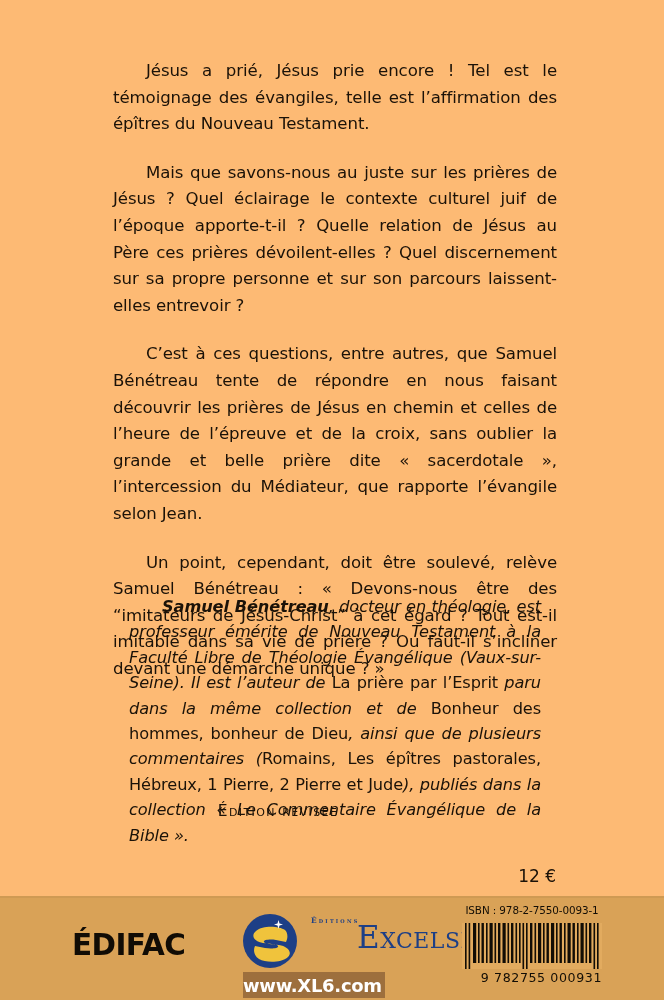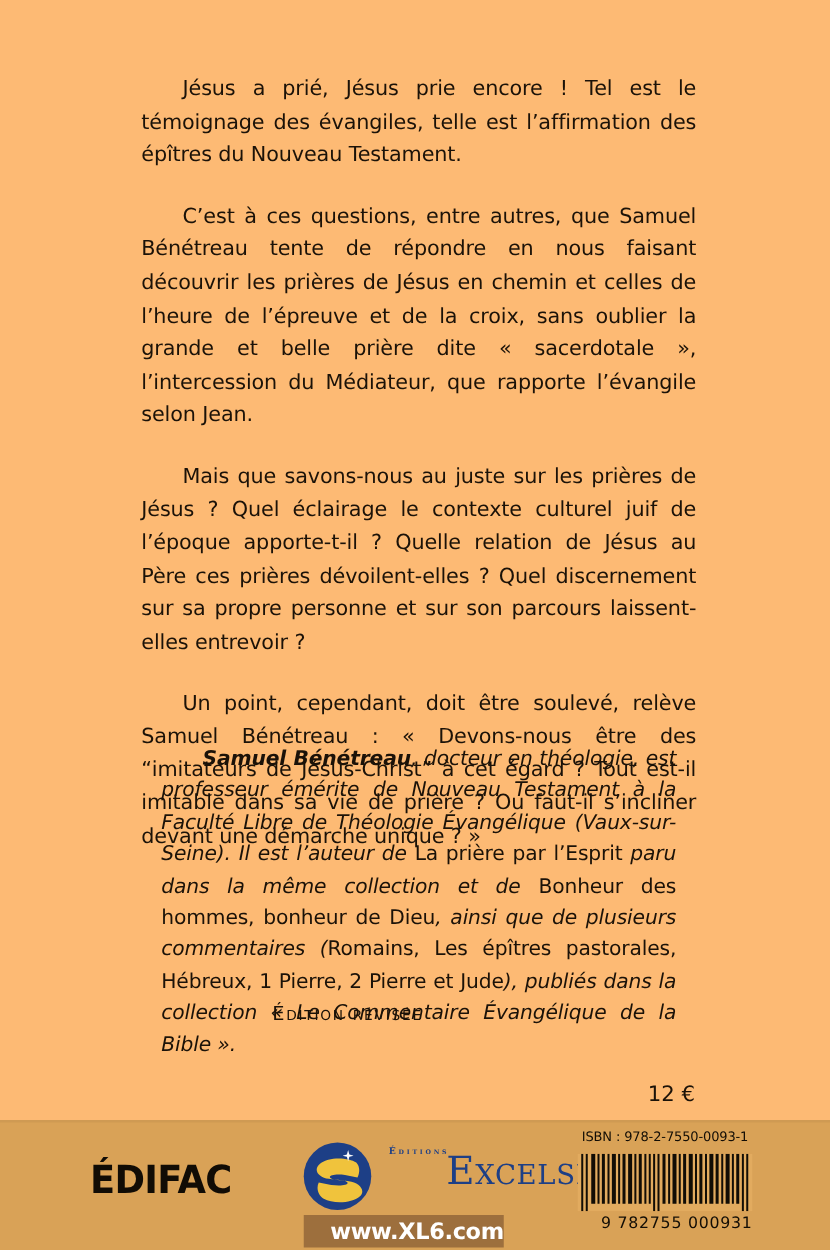--- a/index.html
+++ b/index.html
@@ -177,26 +177,26 @@
     font-variant: small-caps;
     letter-spacing: 0.5px;
     color: #1d3f86;
     line-height: 1;
     margin-left: 48px;
   }
   .xl6-bar {
     position: absolute;
     left: 0;
     top: 66px;
-    width: 160px;
+    width: 142px;
     height: 26px;
     background: #9d6f3d;
     display: flex;
     align-items: center;
-    justify-content: flex-end;
+    justify-content: flex-start;
   }
   .xl6-bar span {
     font-family: "DejaVu Sans", sans-serif;
     font-weight: bold;
     font-size: 18px;
     color: #ffffff;
     letter-spacing: -0.3px;
   }
 
   
@@ -229,22 +229,22 @@
     white-space: pre;
   }
 </style>
 </head>
 <body>
 
 <div id="cover">
 
   <div class="blurb">
     <p>Jésus a prié, Jésus prie encore ! Tel est le témoignage des évangiles, telle est l’affirmation des épîtres du Nouveau Testament.</p>
+    <p>Mais que savons-nous au juste sur les prières de Jésus ? Quel éclairage le contexte culturel juif de l’époque apporte-t-il ? Quelle relation de Jésus au Père ces prières dévoilent-elles ? Quel discernement sur sa propre personne et sur son parcours laissent-elles entrevoir ?</p>
     <p>C’est à ces questions, entre autres, que Samuel Bénétreau tente de répondre en nous faisant découvrir les prières de Jésus en chemin et celles de l’heure de l’épreuve et de la croix, sans oublier la grande et belle prière dite « sacerdotale », l’intercession du Médiateur, que rapporte l’évangile selon Jean.</p>
-    <p>Mais que savons-nous au juste sur les prières de Jésus ? Quel éclairage le contexte culturel juif de l’époque apporte-t-il ? Quelle relation de Jésus au Père ces prières dévoilent-elles ? Quel discernement sur sa propre personne et sur son parcours laissent-elles entrevoir ?</p>
     <p>Un point, cependant, doit être soulevé, relève Samuel Bénétreau : « Devons-nous être des “imitateurs de Jésus-Christ” à cet égard ? Tout est-il imitable dans sa vie de prière ? Ou faut-il s’incliner devant une démarche unique ? »</p>
   </div>
 
   <div class="bio">
     <p><span class="name">Samuel Bénétreau</span><span>, docteur en théologie, est professeur émérite de Nouveau Testament à la Faculté Libre de Théologie Évangélique (Vaux-sur-Seine). Il est l’auteur de </span><span class="roman">La prière par l’Esprit</span><span> paru dans la même collection et de </span><span class="roman">Bonheur des hommes, bonheur de Dieu</span><span>, ainsi que de plusieurs commentaires (</span><span class="roman">Romains, Les épîtres pastorales, Hébreux, 1 Pierre, 2 Pierre et Jude</span><span>), publiés dans la collection « Le Commentaire Évangélique de la Bible ».</span></p>
   </div>
 
   <div class="edition">Édition révisée</div>
 
   <div class="price">12 €</div>

